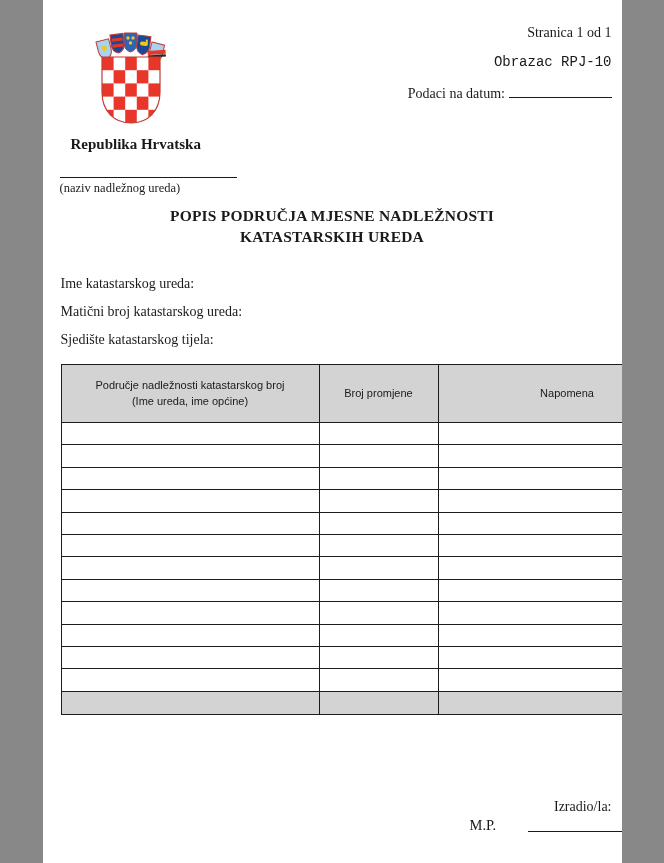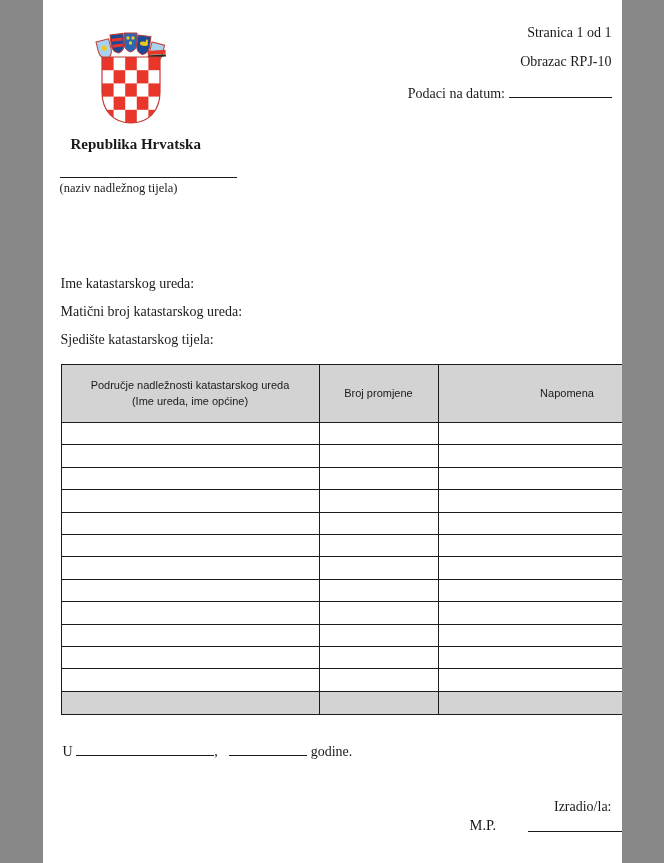--- a/index.html
+++ b/index.html
@@ -43,21 +43,21 @@
   table.jur tr.footer-row td{background:var(--shade,#d3d3d3);height:22px;}
   .col1{width:258px;} .col2{width:119px;} .col3{width:258px;}
   .mp{font-size:14.5px;}
 </style>
 </head>
 <body>
 
 <div class="page" style="--shade: #d3d3d3;">
 
   <div class="abs txt right-block" style="top:25px;">Stranica 1 od 1</div>
-  <div class="abs txt right-block" style="top:54px;">Obrazac RPJ-10</div>
+  <div class="abs txt right-block" style="top:54px;font-family:Liberation Mono, monospace;">Obrazac RPJ-10</div>
   <div class="abs txt right-block" style="top:84px;">
     <span>Podaci na datum:</span>
     <span class="fill" style="width:103px;"></span>
   </div>
 
   <svg class="abs" style="left:50px;top:30px;" width="76" height="100" viewBox="0 0 76 100">
     <defs>
       <clipPath id="shieldClip">
         <path d="M9,27 H67 V62 C67,81 55,93 38,93 C21,93 9,81 9,62 Z"></path>
       </clipPath>
@@ -108,37 +108,41 @@
           <rect x="32.2" y="79.8" width="11.6" height="13.2"></rect>
           <rect x="55.4" y="79.8" width="11.6" height="13.2"></rect>
       </g>
     </g>
     <path d="M9,27 H67 V62 C67,81 55,93 38,93 C21,93 9,81 9,62 Z" fill="none" stroke="#c23b33" stroke-width="1.2"></path>
   </svg>
 
   <div class="abs txt" style="left:28px;top:135px;font-size:15px;font-weight:bold;">Republika Hrvatska</div>
 
   <div class="abs naziv-line"></div>
-  <div class="abs txt caption" style="left:17px;top:181px;">(naziv nadležnog tijela)</div>
-
+  <div class="abs txt caption" style="left:17px;top:181px;">(naziv nadležnog ureda)</div>
+
+  <div class="abs title">
+    <div>POPIS PODRUČJA MJESNE NADLEŽNOSTI</div>
+    <div>KATASTARSKIH UREDA</div>
+  </div>
 
   <div class="abs txt" style="left:18px;top:276px;">Ime katastarskog ureda:</div>
   <div class="abs txt" style="left:18px;top:304px;">Matični broj katastarskog ureda:</div>
   <div class="abs txt" style="left:18px;top:332px;">Sjedište katastarskog tijela:</div>
 
   <table class="jur">
     <colgroup>
         <col class="col1">
         <col class="col2">
         <col class="col3">
       </colgroup>
     <thead>
       <tr>
         <th>
-          <div>Područje nadležnosti katastarskog ureda</div>
+          <div>Područje nadležnosti katastarskog broj</div>
           <div>(Ime ureda, ime općine)</div>
         </th>
         <th>Broj promjene</th>
         <th>Napomena</th>
       </tr>
     </thead>
     <tbody id="table-body">
         <tr>
           <td></td>
           <td></td>
@@ -200,24 +204,18 @@
           <td></td>
         </tr>
         <tr class="footer-row">
           <td></td>
           <td></td>
           <td></td>
         </tr>
       </tbody>
   </table>
 
-  <div class="abs txt" style="left:20px;top:742px;">
-    <span>U</span>
-    <span class="fill" style="width:138px;"></span><span>,</span>
-    <span class="fill" style="width:78px;margin-left:8px;"></span>
-    <span>godine.</span>
-  </div>
 
   <div class="abs txt right-block" style="top:799px;">Izradio/la:</div>
   <div class="abs txt mp" style="left:427px;top:817px;">M.P.</div>
   <div class="abs" style="left:485px;top:831px;width:166px;border-top:1px solid #1a1a1a;height:0;"></div>
 
 </div>
 
 </body></html>

